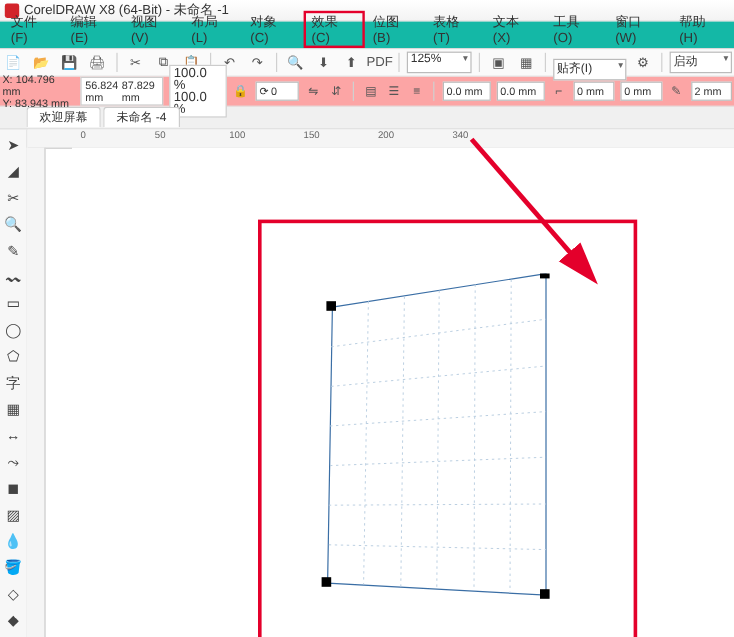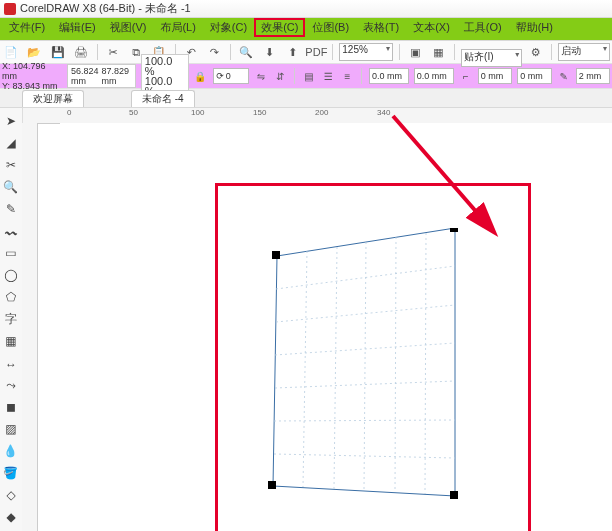--- a/index.html
+++ b/index.html
@@ -23,24 +23,24 @@
     padding: 0 4px;
   }
   .titlebar .title { margin-left: 4px; }
   .app-icon {
     width: 12px; height: 12px;
     background: #d2232a;
     border-radius: 2px;
   }
   .menubar {
     height: 22px;
-    background: #84cc16;
+    background: #14b8a6;
     border-bottom: 1px solid #d9d9d9;
     display: flex;
-    align-items: flex-start;
+    align-items: flex-end;
     padding: 0 2px;
   }
   .menu-item {
     padding: 2px 7px;
     cursor: default;
   }
   .menu-item.highlight {
     border: 2px solid #e4002b;
     padding: 0px 5px;
   }
@@ -68,21 +68,21 @@
     width: 50px; height: 16px;
     border: 1px solid #bbb;
     font-size: 10px;
     padding: 0 2px;
     display: flex; 
     background: #fff;
   }
   .chev { font-size: 8px; color: #666; margin-left: auto; }
   .propbar {
     height: 24px;
-    background: #f0abfc;
+    background: #fca5a5;
     border-bottom: 1px solid #e2e2e2;
     display: flex;
     align-items: center;
     padding: 0 2px;
     gap: 5px;
     font-size: 10px;
   }
   .coord-block {
     display: flex; flex-direction: column; line-height: 10px;
     font-size: 9px;
@@ -110,23 +110,22 @@
     background: #fff;
     font-size: 9px;
     display: flex; align-items: center;
     padding: 0 2px;
   }
   .tabstrip {
     height: 18px;
     background: #f0f0f0;
     border-bottom: 1px solid #d9d9d9;
     display: flex;
-    align-items: flex-end;
+    align-items: flex-start;
     padding-left: 22px;
-    gap: 45px;
   }
   .doc-tab {
     background: #fff;
     border: 1px solid #ccc;
     border-bottom: none;
     padding: 1px 10px;
     font-size: 10px;
     margin-right: 2px;
     border-radius: 3px 3px 0 0;
   }
@@ -208,20 +207,21 @@
   <div class="menu-item">文件(F)</div>
   <div class="menu-item">编辑(E)</div>
   <div class="menu-item">视图(V)</div>
   <div class="menu-item">布局(L)</div>
   <div class="menu-item">对象(C)</div>
   <div class="menu-item highlight">效果(C)</div>
   <div class="menu-item">位图(B)</div>
   <div class="menu-item">表格(T)</div>
   <div class="menu-item">文本(X)</div>
   <div class="menu-item">工具(O)</div>
+  <div class="menu-item">窗口(W)</div>
   <div class="menu-item">帮助(H)</div>
 </div>
 
 <div class="toolbar">
   <div class="tb-btn">📄</div>
   <div class="tb-btn">📂</div>
   <div class="tb-btn">💾</div>
   <div class="tb-btn">🖨</div>
   <div class="tb-divider"></div>
   <div class="tb-btn">✂</div>

